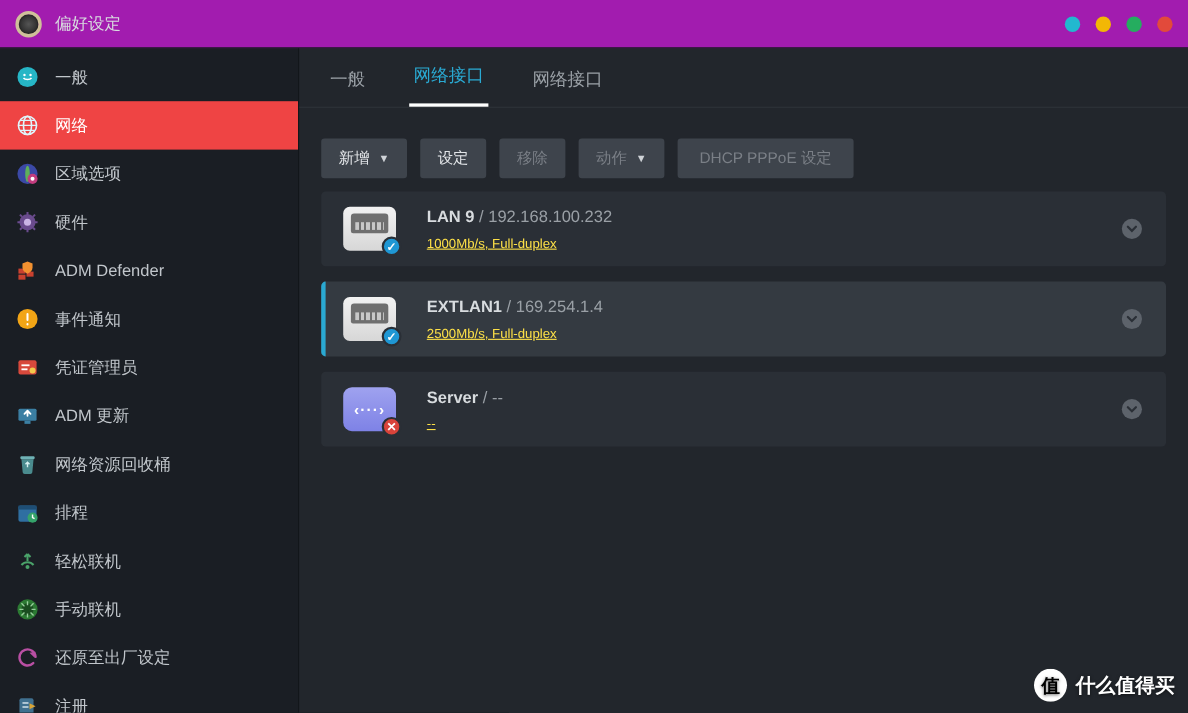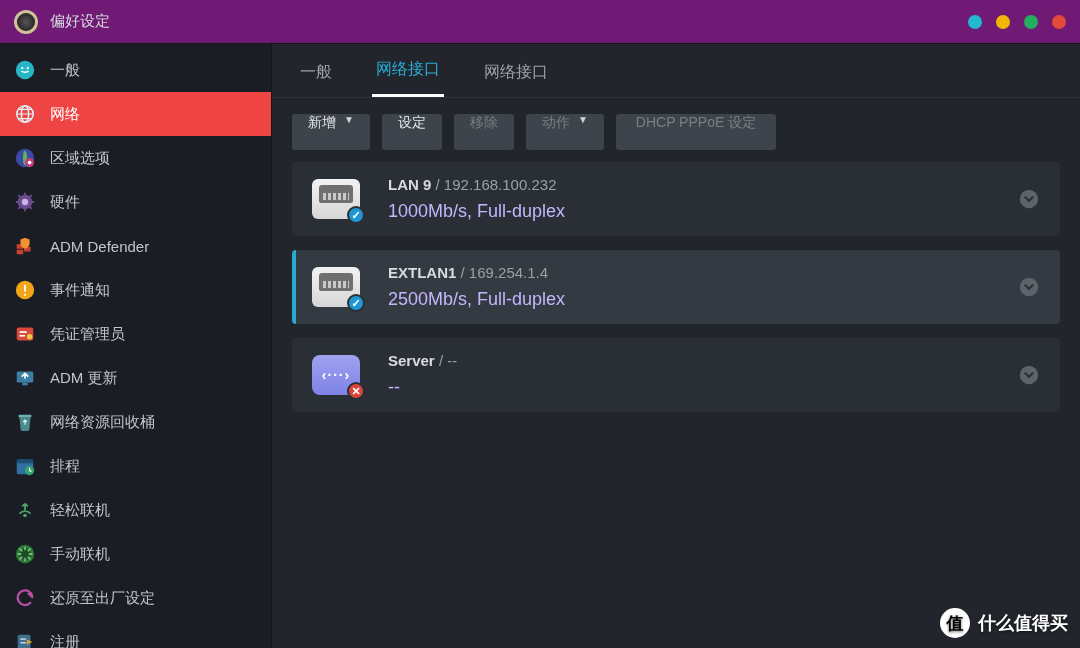--- a/index.html
+++ b/index.html
@@ -8,21 +8,21 @@
     font-family: -apple-system, "Helvetica Neue", Arial, "PingFang SC", "Microsoft YaHei", sans-serif;
     background:#1a1e24;
     color:#bfc4c9;
     font-size:14px;
     overflow:hidden;
     width:1080px; height:648px;
   }
   .window { width:1080px; height:648px; display:flex; flex-direction:column; background:#1a1e24; }
   .titlebar {
     height:44px; display:flex; align-items:center; padding:0 14px;
-    background:#701a75; border-bottom:1px solid #12161a;
+    background:#a21caf; border-bottom:1px solid #12161a;
   }
   .titlebar .app-icon {
     width:24px; height:24px; border-radius:50%;
     background:radial-gradient(circle at 50% 50%, #555 0%, #333 55%, #222 70%);
     border:3px solid #cfc09a; position:relative; margin-right:12px;
   }
   .titlebar .app-icon::after{
     content:""; position:absolute; inset:-3px; border-radius:50%;
     background:conic-gradient(#a79869 0 25%, transparent 0 50%, #a79869 0 75%, transparent 0);
     -webkit-mask:radial-gradient(circle at 50% 50%, transparent 0 12px, #000 0);
@@ -50,40 +50,40 @@
   .side-label { white-space:nowrap; font-size:15px; }
 
   .main { flex:1; background:#22262c; display:flex; flex-direction:column; min-width:0; }
   .tabs { display:flex; gap:36px; padding:0 24px; border-bottom:1px solid #2e333a; height:54px; align-items:flex-end; }
   .tab { padding:0 4px 14px; color:#9aa0a6; cursor:pointer; font-size:16px; }
   .tab.active { color:#2aa9d2; border-bottom:3px solid #ffffff; }
 
   .toolbar { display:flex; gap:12px; padding:16px 20px 12px; }
   .btn {
     background:#3e444c; color:#e2e5e8; border:none; height:36px; border-radius:3px;
-    padding:0 16px; font-size:14px; cursor:pointer; display:inline-flex; align-items:flex-start;
+    padding:0 16px; font-size:14px; cursor:pointer; display:inline-flex; align-items:center;margin-top:12px;
   }
   .btn .chev { margin-left:8px; font-size:10px; color:#cfd3d7; }
   .btn.disabled { color:#7a7f86; cursor:default; }
   .btn.large { padding:0 20px; }
 
   .list { padding:0 20px 20px; }
   .iface {
     display:flex; align-items:center; background:#2a2f36; border-radius:4px;
     padding:14px 20px 14px 14px; margin-bottom:14px; cursor:pointer; gap:22px;
   }
   .iface.selected { background:#343a41; position:relative; }
   .iface.selected::before{
     content:""; position:absolute; left:0; top:0; bottom:0; width:4px; background:#2aa9d2; border-radius:4px 0 0 4px;
   }
   .iface .nic-icon-wrap { width:60px; display:flex; justify-content:center; }
   .iface .texts { flex:1; min-width:0; }
   .iface .line1 { color:#d8dcdf; font-size:15px; margin-bottom:8px; }
   .iface .line1 .dim { color:#9aa0a6; }
-  .iface .line2 { color:#c4b5fd; font-size:18px; }
+  .iface .line2 { color:#fde047; font-size:12px;text-decoration:underline; }
   .iface .expand { color:#7f858c; }
   .iface .expand svg{width:22px;height:22px;display:block;}
 
   .nic {
     width:48px; height:40px; position:relative; border-radius:6px;
     background:linear-gradient(180deg,#f2f2f2 0%,#d7d7d7 100%);
     display:flex; align-items:flex-start; justify-content:center; padding-top:6px;
   }
   .nic .port{ width:34px; height:18px; background:#6f6f6f; border-radius:3px 3px 2px 2px; position:relative;}
   .nic .port::after{

